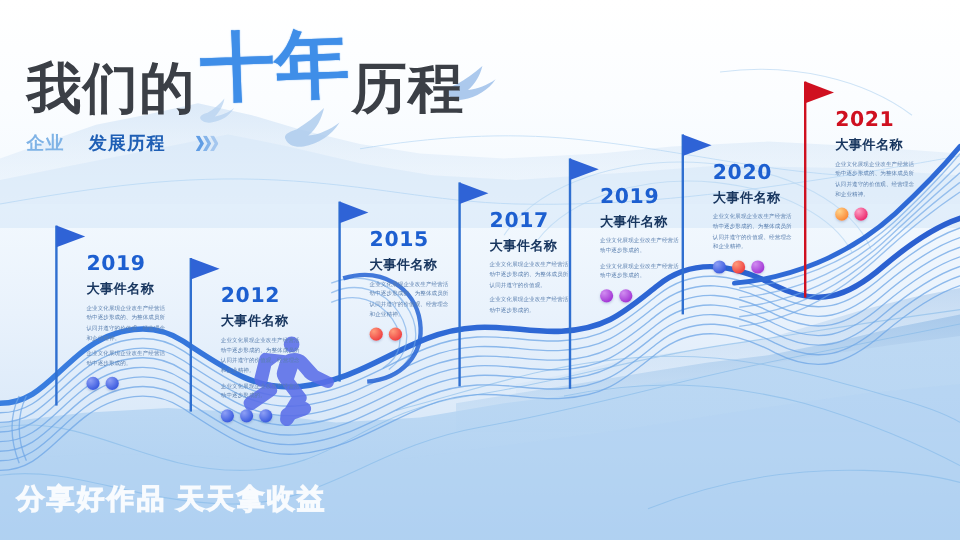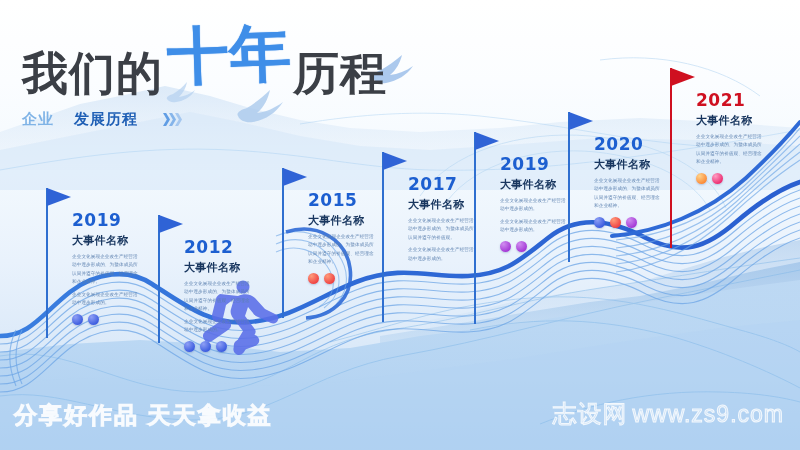--- a/index.html
+++ b/index.html
@@ -397,18 +397,14 @@
           <div class="c-text">企业文化展现企业改生产经营活动中逐步形成的、为整体成员所认同并遵守的价值观、经营理念和企业精神。</div>
           <div class="dots">
             <span class="dot d-orange"></span>
             <span class="dot d-pink"></span>
           </div>
         </div>
       </div>
     </div>
 
   <div class="wm-left">分享好作品 天天拿收益</div>
-  <div class="wm-right">
-    <span>志设网</span>
-    <span class="wm-url">www.zs9.com</span>
-  </div>
 
 </div>
 
 </body></html>

